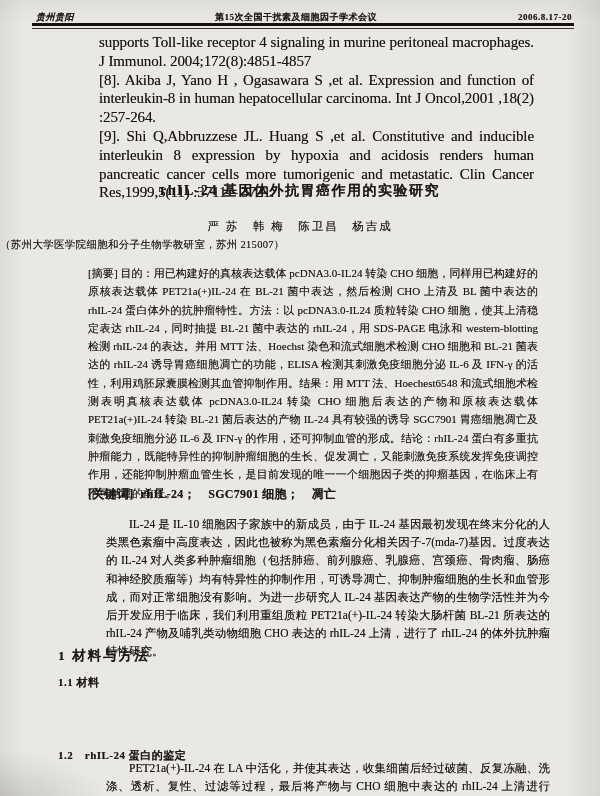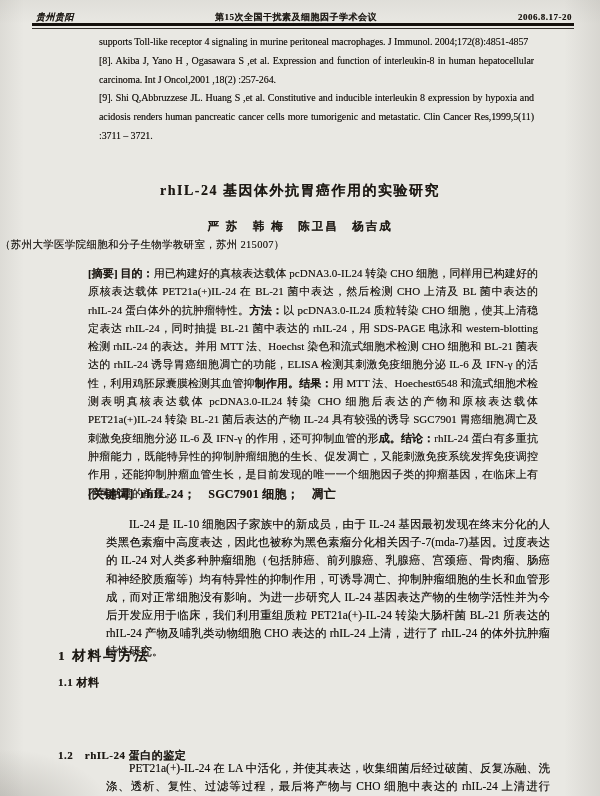--- a/index.html
+++ b/index.html
@@ -26,43 +26,43 @@
   }
   .hdr .hl{font-style:italic;}
   .rule{
     position:absolute;top:23px;left:32px;right:26px;height:6px;
   }
   .rule .r1{height:2.5px;background:#15110d;}
   .rule .r2{height:1px;background:#15110d;margin-top:2px;opacity:0.85;}
 
   .refs{
     position:absolute;top:33px;left:99px;right:66px;
-    font-size:10px;line-height:18.8px;text-align:justify;
+    font-size:15px;line-height:18.8px;text-align:justify;
     letter-spacing:-0.1px;color:#17130f;
   }
   .refs p{margin:0;}
 
   .title{
     position:absolute;top:182px;left:0;right:0;
     text-align:center;font-size:14px;font-weight:bold;letter-spacing:1.5px;
   }
   .authors{
     position:absolute;top:219px;left:0;right:0;
-    text-align:center;font-size:11.5px;font-weight:bold;letter-spacing:2px;
+    text-align:center;font-size:11.5px;font-weight:normal;letter-spacing:2px;
   }
   .affil{
     position:absolute;top:238px;left:0;right:0;
     font-size:10.5px;letter-spacing:0.3px;
   }
 
   .abstract{
     position:absolute;top:264px;left:88px;right:62px;
     font-size:11px;line-height:18.3px;text-align:justify;
   }
-  .abstract .b{font-weight:bold;}
+  .abstract .b{font-weight:normal;}
 
   .keywords{
     position:absolute;top:486px;left:88px;right:62px;
     font-size:12px;font-weight:bold;letter-spacing:0.3px;
   }
   .keywords .kt{margin-left:4px;}
 
   .bodytext{
     font-size:11.5px;line-height:18.2px;text-align:justify;
     color:#17130f;

